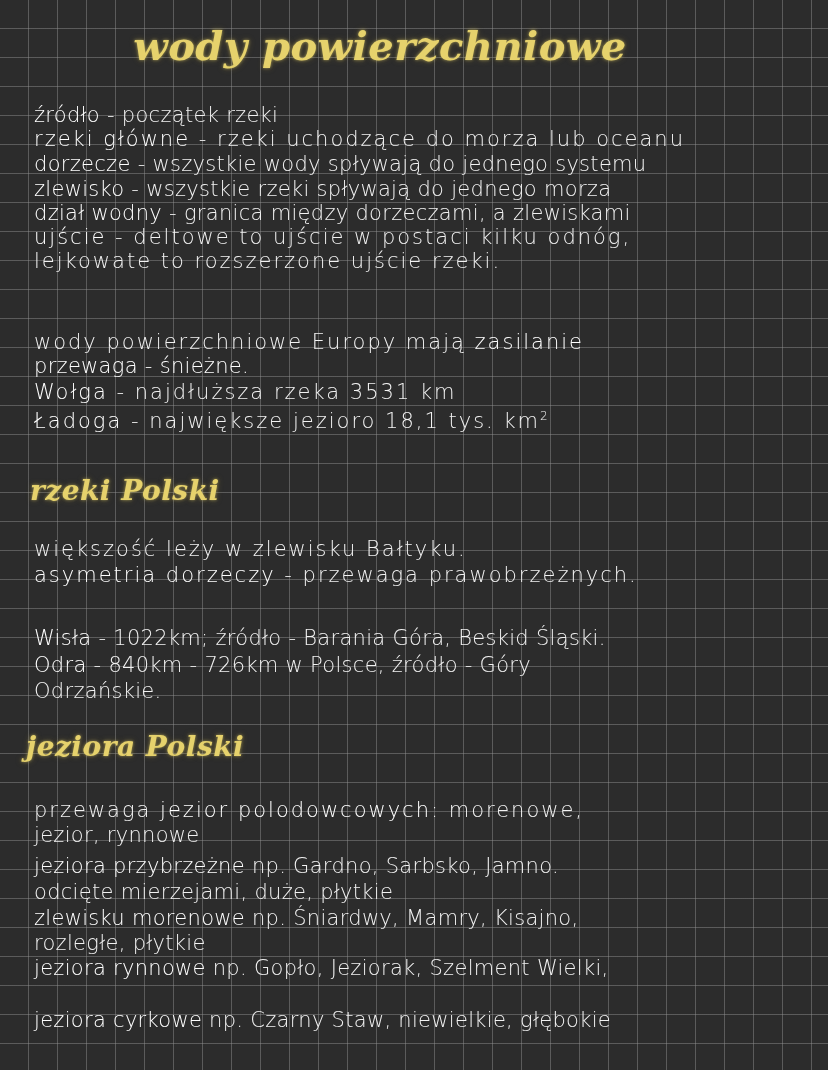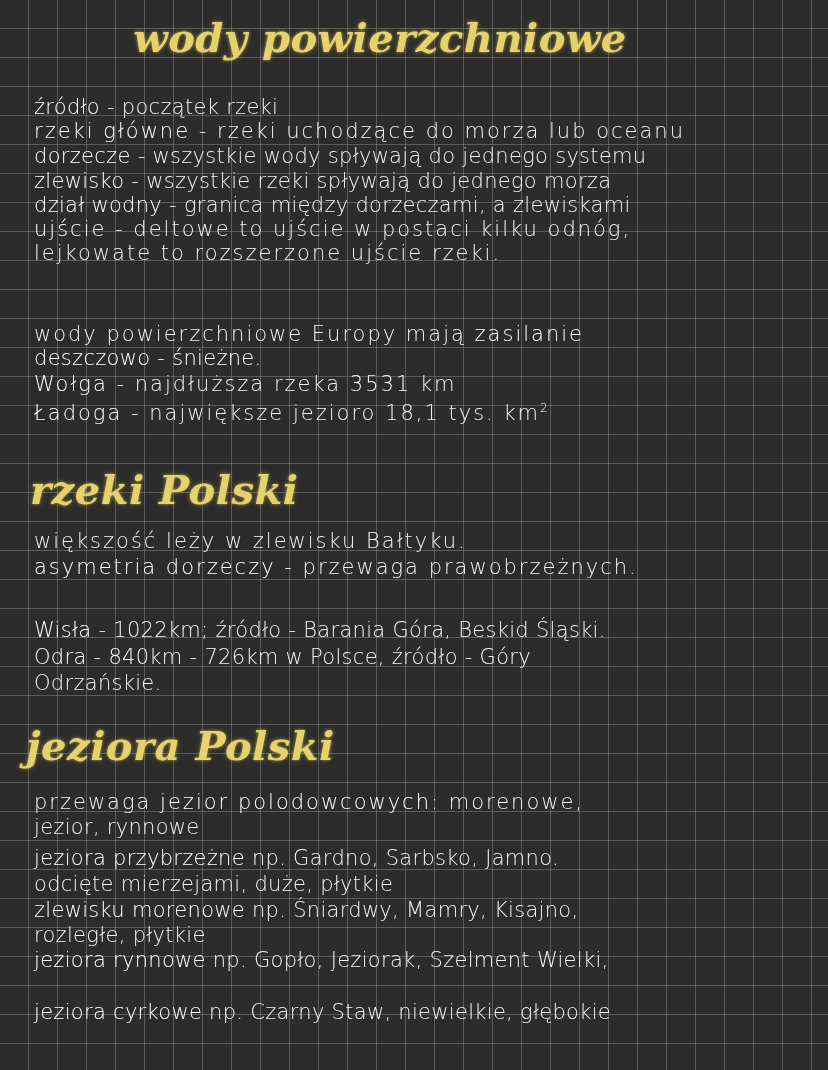--- a/index.html
+++ b/index.html
@@ -7,29 +7,29 @@
     width: 828px; height: 1070px; overflow: hidden;
     background-color: #2c2c2c;
     background-image:
       linear-gradient(to right, rgba(150,150,150,0.45) 1px, transparent 1px),
       linear-gradient(to bottom, rgba(150,150,150,0.45) 1px, transparent 1px);
     background-size: 29px 29px;
     background-position: 28px 28px;
     position: relative;
     font-family: "DejaVu Sans", sans-serif;
   }
-  .page { position: absolute; inset: 0; }
+  .page { position: absolute; inset: 0; margin-top: 8px; }
   .title {
     position: absolute; left: 0; width: 760px; text-align: center;
     color: #e6d26c; font-family: "DejaVu Serif", serif;
     font-weight: bold; font-style: italic; letter-spacing: 0.5px;
     text-shadow: 0 0 3px rgba(230,210,108,0.6), 0 0 6px rgba(180,160,60,0.35);
   }
   .h1 { top: 14px; font-size: 40px; left: 0; width: 760px; }
-  .h2 { font-size: 40px; text-align: center; width: auto; }
+  .h2 { font-size: 28px; text-align: center; width: auto; }
   .line {
     position: absolute; left: 34px; white-space: nowrap;
     font-size: 21px; line-height: 24px; color: #f2f2f2;
     font-weight: 300; letter-spacing: 0.3px;
   }
   .kw { color: #ffffff; }
   .wide { letter-spacing: 2px; }
   sup { font-size: 12px; }
 </style>
 </head>
@@ -58,21 +58,21 @@
     <span class="kw">ujście</span><span> - deltowe to ujście w postaci kilku odnóg,</span>
   </div>
   <div class="line wide" style="top:241px">
     <span>lejkowate to rozszerzone ujście rzeki.</span>
   </div>
 
   <div class="line wide" style="top:322px">
     <span>wody powierzchniowe Europy mają </span><span class="kw">zasilanie</span>
   </div>
   <div class="line" style="top:346px">
-    <span class="kw">deszczowo - śnieżne.</span>
+    <span class="kw">przewaga - śnieżne.</span>
   </div>
   <div class="line wide" style="top:372px">
     <span class="kw">Wołga</span><span> - najdłuższa rzeka   3531 km</span>
   </div>
   <div class="line wide" style="top:396px">
     <span class="kw">Ładoga</span><span> - największe jezioro 18,1 tys. km</span><sup>2</sup>
   </div>
 
   <div class="title h2" style="top:466px; left:30px;">rzeki Polski</div>
   <div class="line wide" style="top:529px">

